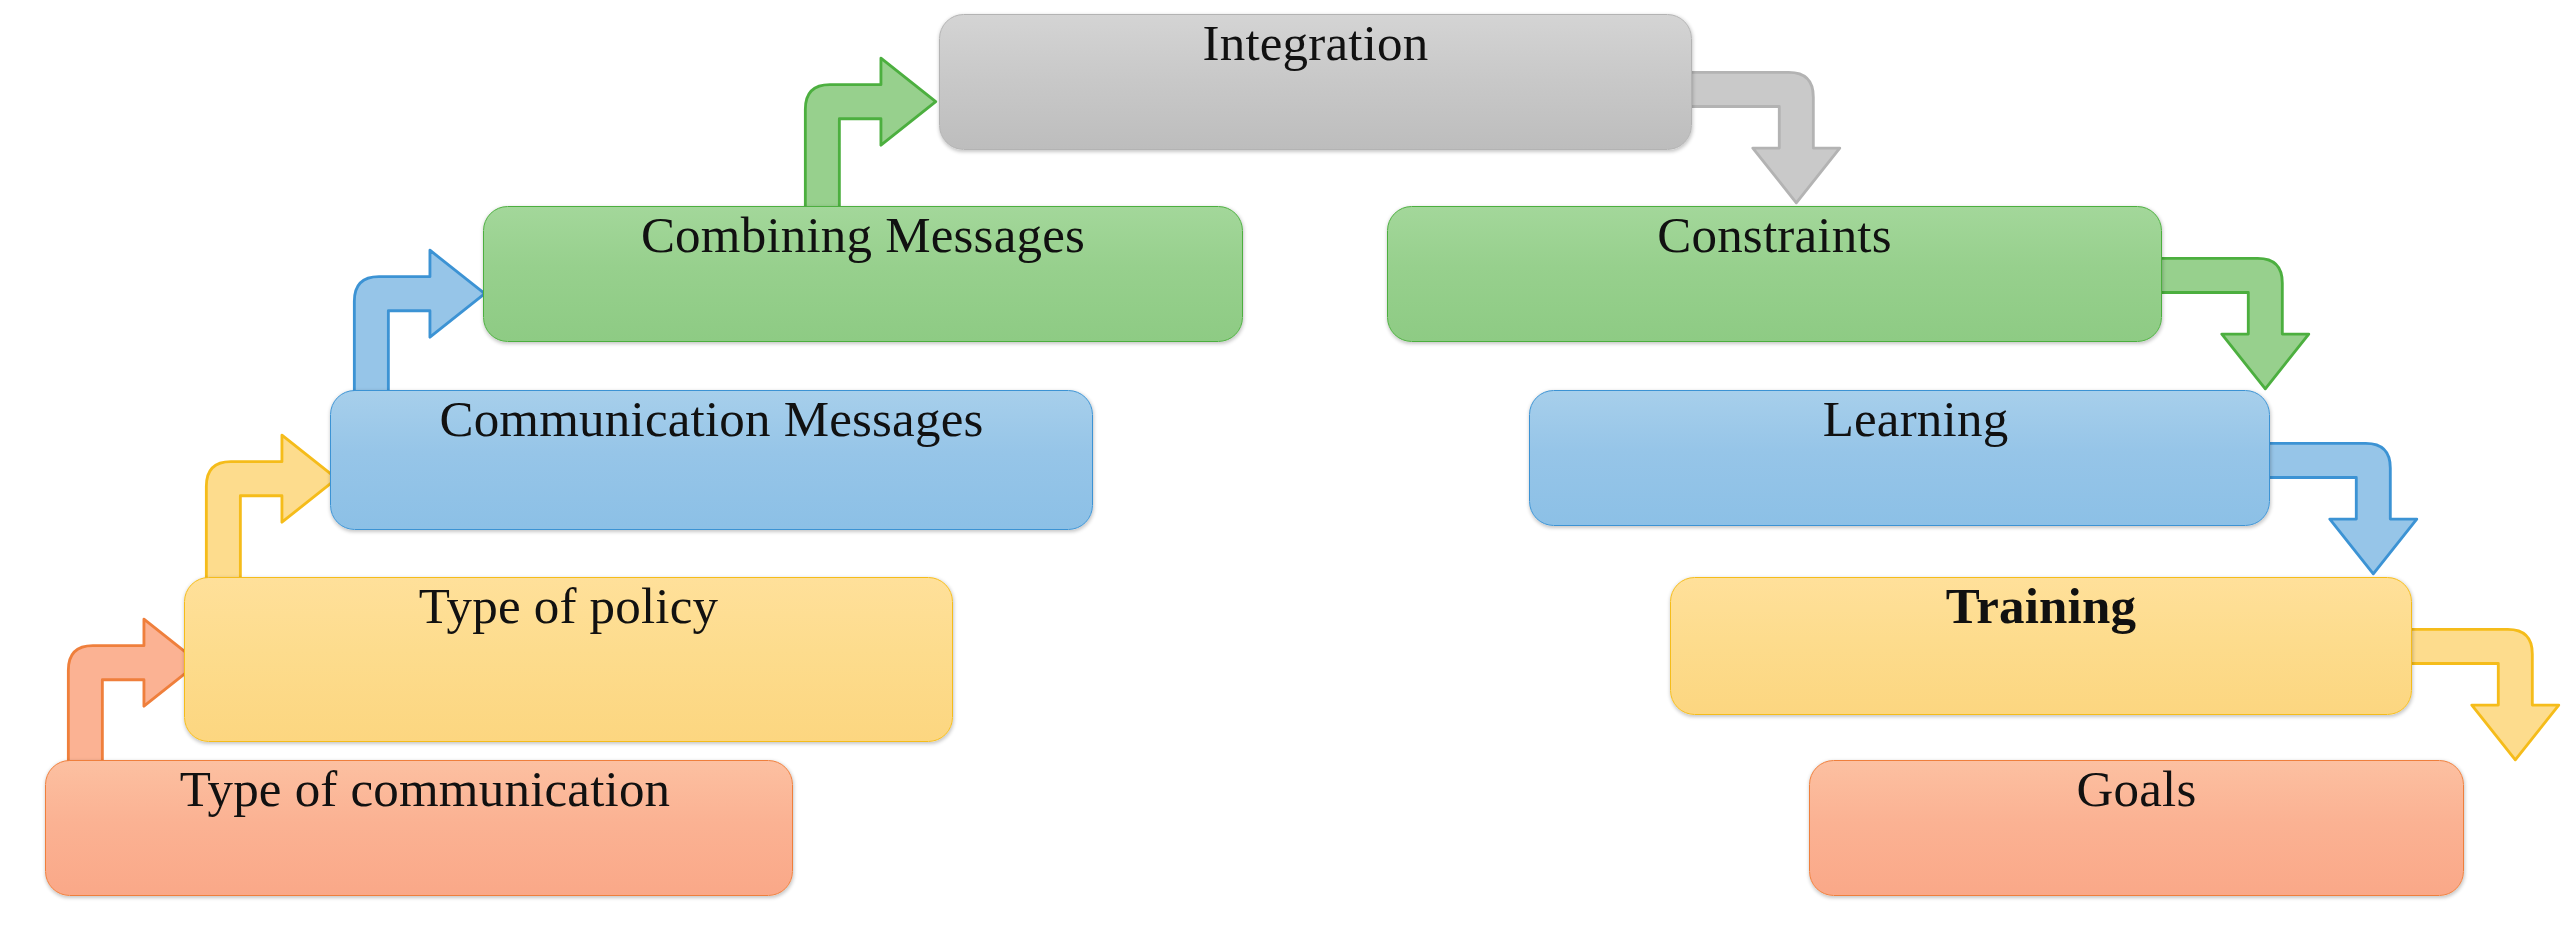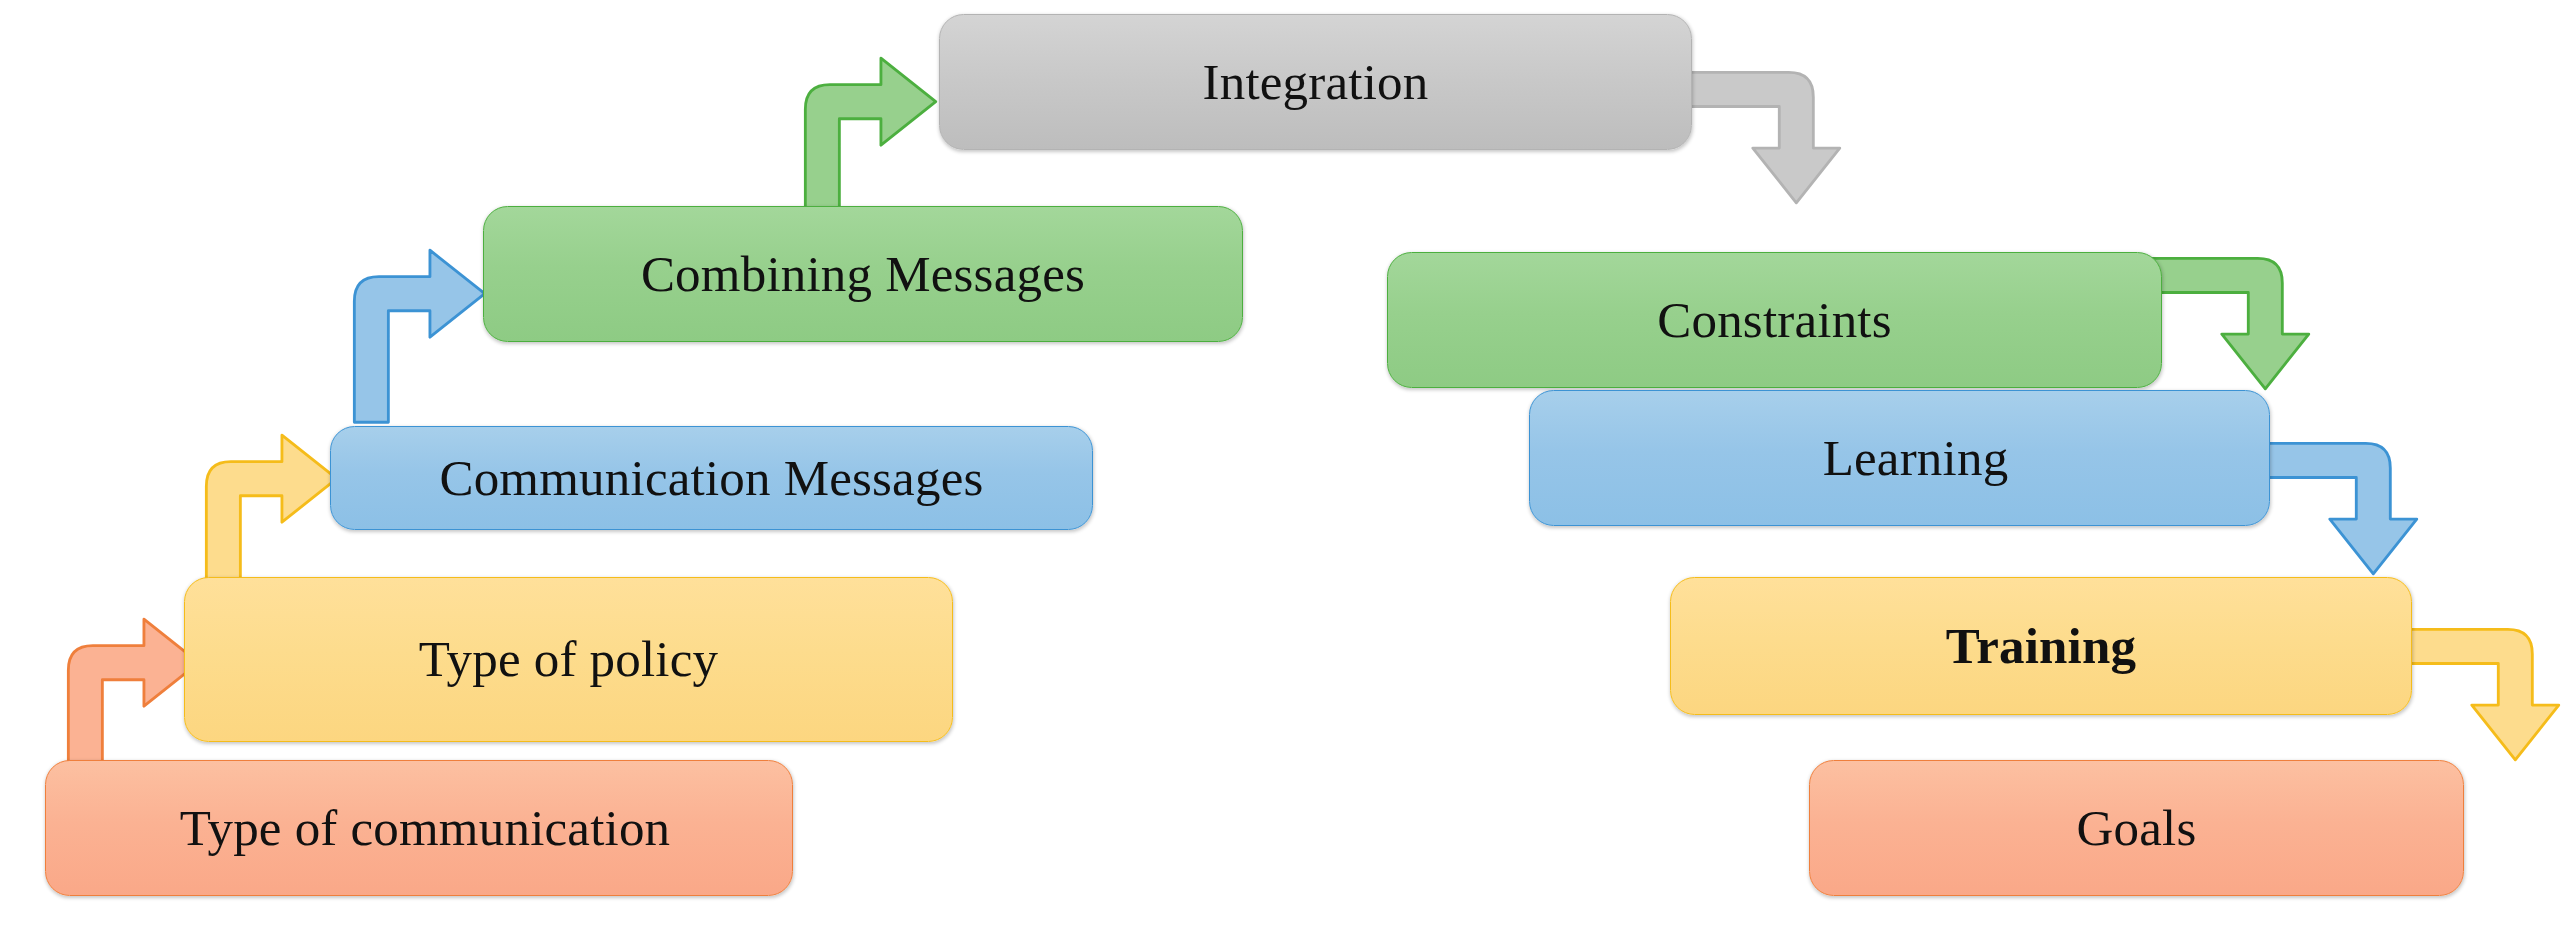--- a/index.html
+++ b/index.html
@@ -16,21 +16,20 @@
     width: 2576px;
     height: 944px;
     background: #ffffff;
     overflow: hidden;
   }
   .node-box {
     position: absolute;
     border-radius: 24.6px;
     box-sizing: border-box;
     display: flex;
-    align-items: center;
     justify-content: center;
     text-align: center;
     color: #111111;
     font-size: 51px;
     line-height: 1.1;
     letter-spacing: 0.2px;
     box-shadow: 0.9px 1.9px 3.8px rgba(0,0,0,0.22);
     z-index: 5;
   }
   .node-label {
@@ -120,25 +119,25 @@
   </div>
 
   <div class="node-box fill-gray" style="left:939px; top:14px; width:753px; height:136px;">
     <span class="node-label">Integration</span>
   </div>
 
   <div class="node-box fill-green" style="left:483px; top:206px; width:760px; height:136px;">
     <span class="node-label">Combining Messages</span>
   </div>
 
-  <div class="node-box fill-green" style="left:1387px; top:206px; width:775px; height:136px;margin-top:46px;">
+  <div class="node-box fill-green" style="left:1387px; top:206px; width:775px; height:136px;">
     <span class="node-label">Constraints</span>
   </div>
 
-  <div class="node-box fill-blue" style="left:330px; top:390px; width:763px; height:104px;margin-top:36px;">
+  <div class="node-box fill-blue" style="left:330px; top:390px; width:763px; height:140px;">
     <span class="node-label">Communication Messages</span>
   </div>
 
   <div class="node-box fill-blue" style="left:1529px; top:390px; width:741px; height:136px;padding-left:32px;">
     <span class="node-label">Learning</span>
   </div>
 
   <div class="node-box fill-yellow" style="left:184px; top:577px; width:769px; height:165px;">
     <span class="node-label">Type of policy</span>
   </div>

